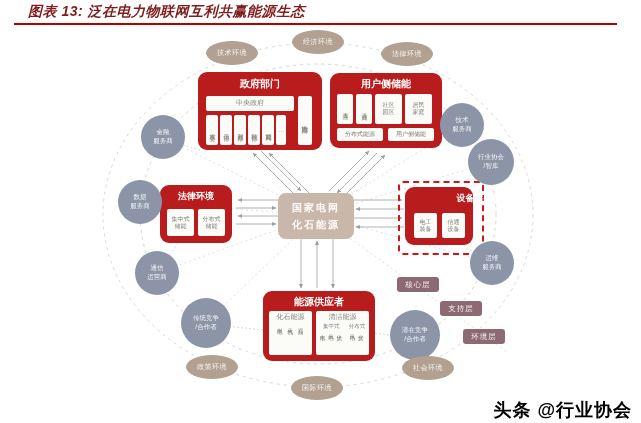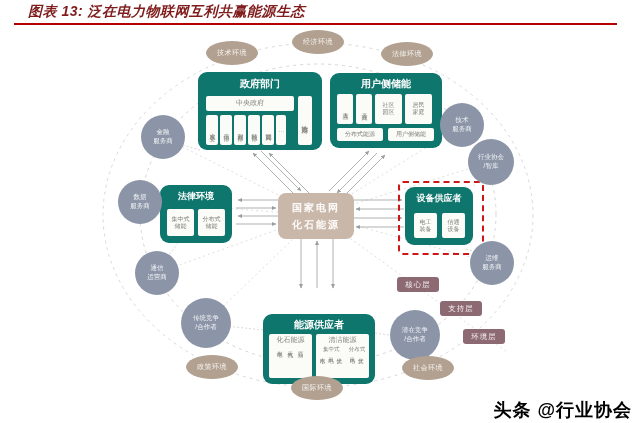--- a/index.html
+++ b/index.html
@@ -3,21 +3,21 @@
 <meta charset="utf-8">
 <style>
   html,body{margin:0;padding:0;background:#fff;}
   .stage{position:relative;width:641px;height:423px;background:#ffffff;overflow:hidden;
          font-family:"Liberation Sans","DejaVu Sans",sans-serif;}
   .fig-title{position:absolute;left:28px;top:3px;font-size:14px;font-weight:bold;font-style:italic;
              color:#7f1d1d;letter-spacing:.5px;z-index:5;}
   .title-rule{position:absolute;left:14px;top:23px;width:603px;height:2px;background:#b40000;z-index:5;}
   svg.wires{position:absolute;left:0;top:0;z-index:1;}
   .node{position:absolute;z-index:2;box-sizing:border-box;}
-  .gbox{background:#0f766e;border-radius:9px;color:#fff;}
+  .gbox{background:#b91c1c;border-radius:9px;color:#fff;}
   .wcell{position:absolute;background:#fbfbf7;border-radius:2px;color:#84847e;
          display:flex;align-items:center;justify-content:center;text-align:center;box-sizing:border-box;line-height:1.15;}
   .vtext{writing-mode:vertical-rl;text-orientation:upright;letter-spacing:.5px;}
   .circle{position:absolute;background:#8b95a7;border-radius:50%;color:#f2f3f6;z-index:2;
           display:flex;flex-direction:column;align-items:center;justify-content:center;
           text-align:center;font-size:6.5px;line-height:1.35;}
   .eenv{position:absolute;background:#b2a191;border-radius:50%;color:#f7f5f2;z-index:2;
         display:flex;align-items:center;justify-content:center;font-size:7px;width:52px;height:24px;letter-spacing:.5px;}
   .layer{position:absolute;background:#8d6a73;border-radius:3px;color:#f5f1f2;z-index:2;
          display:flex;align-items:center;justify-content:center;font-size:7.5px;width:42px;height:15px;letter-spacing:1px;}
@@ -132,32 +132,32 @@
     </div>
   </div>
 
   <div class="node centerbox" style="left:278px;top:193px;width:76px;height:46px;">
     <span>国家电网</span>
     <span>化石能源</span>
   </div>
 
   <div class="reddash" style="left:398px;top:181px;width:82px;height:70px;"></div>
   <div class="node gbox" style="left:405px;top:187px;width:68px;height:58px;">
-    <div class="hdr" style="top:5px;font-size:9px;">设备供应者</div>
+    <div class="hdr" style="top:5px;font-size:9px;padding-left:40px;">设备供应者</div>
     <div class="wcell" style="left:9px;top:26px;width:23px;height:25px;font-size:6px;">
       <span><span>电工</span><br>
       <span>装备</span></span>
     </div>
     <div class="wcell" style="left:37px;top:26px;width:23px;height:25px;font-size:6px;">
       <span><span>信通</span><br>
       <span>设备</span></span>
     </div>
   </div>
 
-  <div class="node gbox" style="left:263px;top:291px;width:112px;height:70px;margin-top:23px;">
+  <div class="node gbox" style="left:263px;top:291px;width:112px;height:70px;">
     <div class="hdr" style="top:4px;font-size:10px;">能源供应者</div>
     <div class="wcell" style="left:6px;top:20px;width:43px;height:44px;font-size:7px;flex-direction:column;justify-content:flex-start;padding-top:2px;">
       <div style="font-size:7px;">化石能源</div>
       <div style="display:flex;gap:4px;margin-top:3px;">
         <span class="vtext" style="font-size:5.5px;">煤电</span>
         <span class="vtext" style="font-size:5.5px;">天然气</span>
         <span class="vtext" style="font-size:5.5px;">石油</span>
       </div>
     </div>
     <div class="wcell" style="left:53px;top:20px;width:53px;height:44px;font-size:7px;flex-direction:column;justify-content:flex-start;padding-top:2px;">

